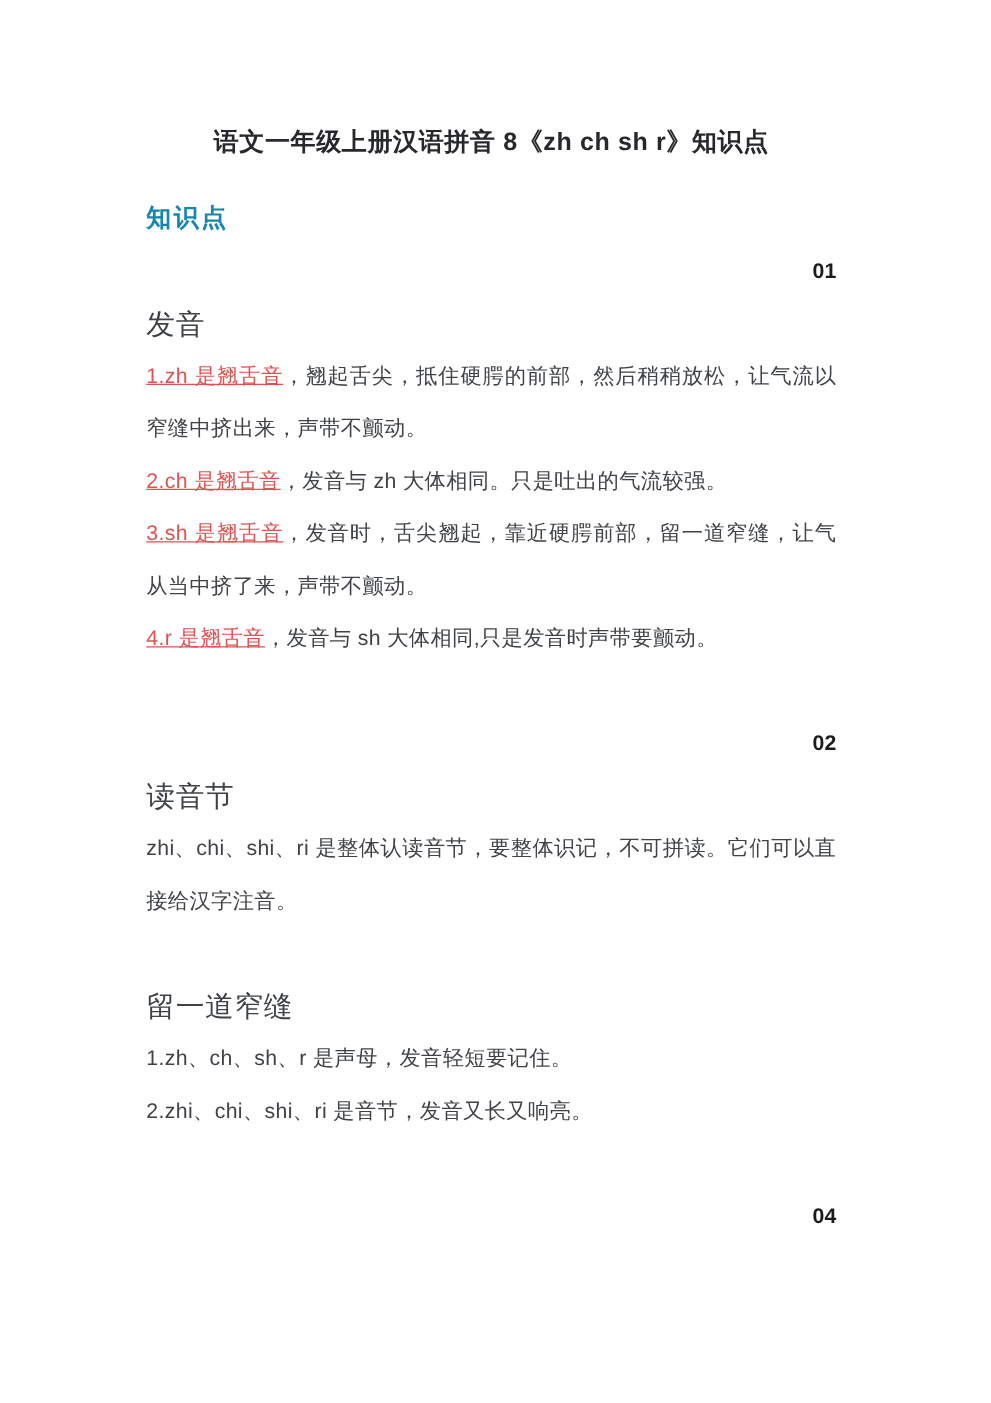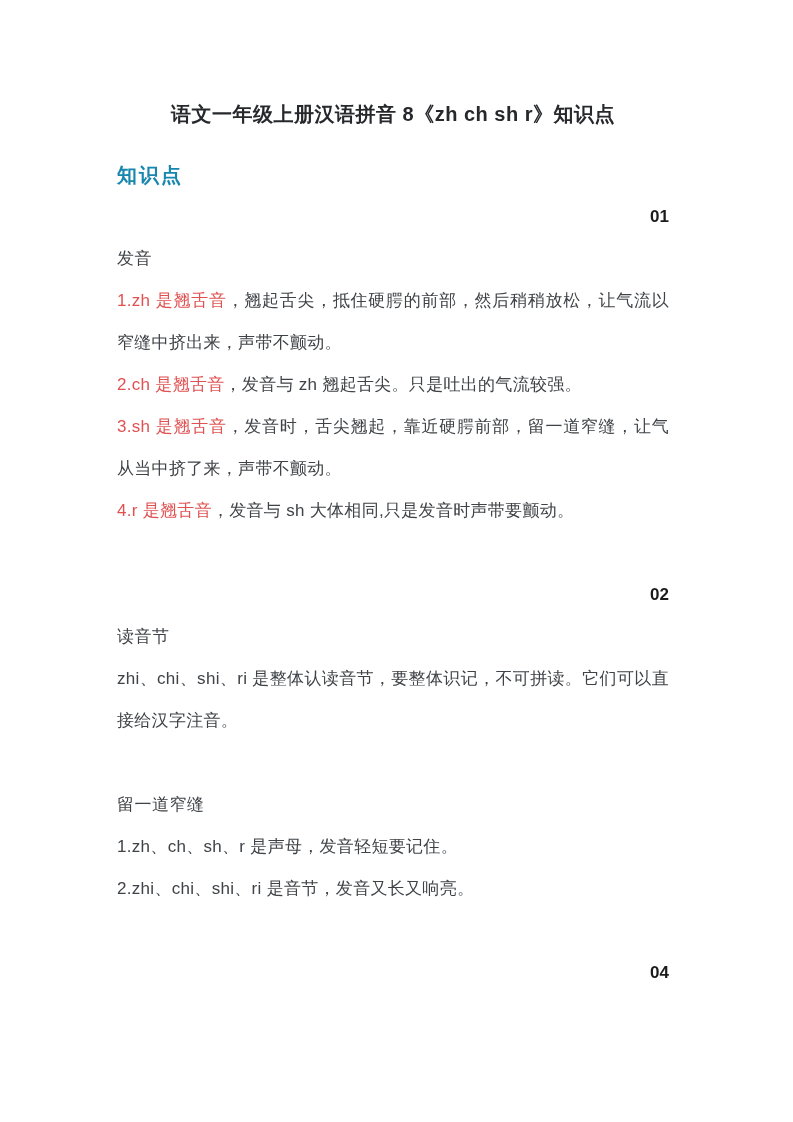--- a/index.html
+++ b/index.html
@@ -40,49 +40,49 @@
   .section{margin-top:0;}
   .section + .section{margin-top:42px;}
   .sec-num{
     font-size:17px;
     font-weight:bold;
     line-height:42px;
     color:var(--num-color);
     text-align:right;
   }
   .sec-subtitle{
-    font-size:17px;
+    font-size:23px;
     line-height:42px;
     letter-spacing:0.5px;
     color:var(--body-color);
   }
   .sec-subtitle:empty{display:none;}
   .para{
     font-size:17px;
     line-height:42px;
     letter-spacing:0.3px;
     text-align:justify;
     color:var(--body-color);
   }
-  .para .red{color:var(--accent-red);}
+  .para .red{color:var(--accent-red);text-decoration:underline;}
 </style>
 </head>
 <body>
 
 <div class="page">
 
   <h1 class="doc-title">语文一年级上册汉语拼音 8《zh ch sh r》知识点</h1>
 
   <h2 class="kp-heading">知识点</h2>
 
   <section class="section">
     <div class="sec-num">01</div>
     <div class="sec-subtitle">发音</div>
     <p class="para"><span class="red">1.zh 是翘舌音</span><span>，翘起舌尖，抵住硬腭的前部，然后稍稍放松，让气流以窄缝中挤出来，声带不颤动。</span></p>
-    <p class="para"><span class="red">2.ch 是翘舌音</span><span>，发音与 zh 翘起舌尖。只是吐出的气流较强。</span></p>
+    <p class="para"><span class="red">2.ch 是翘舌音</span><span>，发音与 zh 大体相同。只是吐出的气流较强。</span></p>
     <p class="para"><span class="red">3.sh 是翘舌音</span><span>，发音时，舌尖翘起，靠近硬腭前部，留一道窄缝，让气从当中挤了来，声带不颤动。</span></p>
     <p class="para"><span class="red">4.r 是翘舌音</span><span>，发音与 sh 大体相同,只是发音时声带要颤动。</span></p>
   </section>
 
   <section class="section">
     <div class="sec-num">02</div>
     <div class="sec-subtitle">读音节</div>
     <p class="para"><span>zhi、chi、shi、ri 是整体认读音节，要整体识记，不可拼读。它们可以直接给汉字注音。</span></p>
   </section>
 

